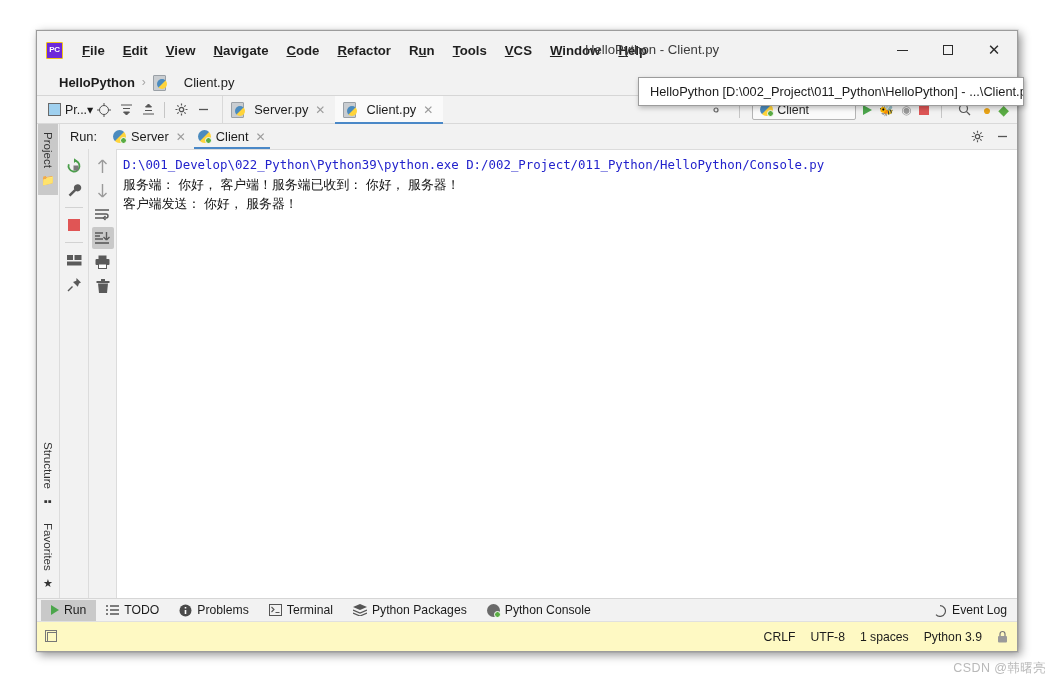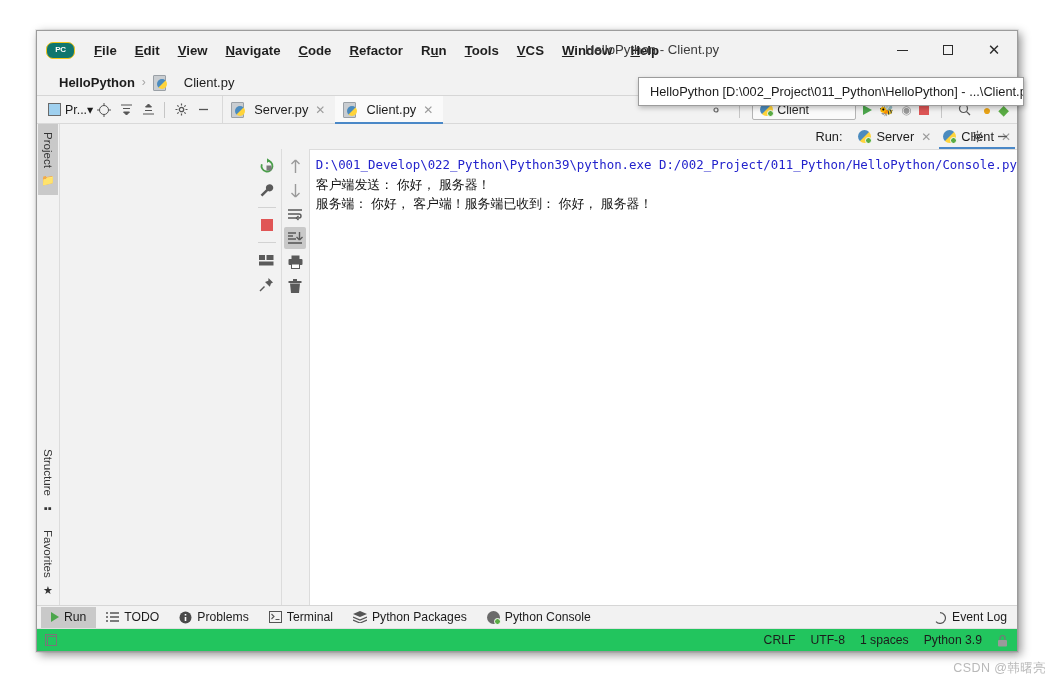--- a/index.html
+++ b/index.html
@@ -21,22 +21,22 @@
     display: flex; flex-direction: column;
     overflow: hidden;
   }
 
   
   .titlebar {
     height: 38px; background: #f2f2f2; display: flex; align-items: center;
     flex: none; position: relative;
   }
   .pc-logo {
-    width: 29px; height: 17px; margin-left: 9px; margin-right: 10px;
-    background: #0f766e; border: 1.5px solid #f0c419; border-radius: 7px;
+    width: 17px; height: 17px; margin-left: 9px; margin-right: 10px;
+    background: #6d28d9; border: 1.5px solid #f0c419; border-radius: 1px;
     color: #fff; font-size: 8px; font-weight: bold; line-height: 14px;
     text-align: center; letter-spacing: -0.3px; flex:none;
   }
   .menubar { display: flex; align-items: center; height: 100%; font-weight: bold; }
   .menu-item {
     padding: 3px 9px; font-size: 13.2px; color: #1f1f1f; cursor: default;
     white-space: nowrap;
   }
   .menu-item u { text-decoration: underline; text-underline-offset: 1px; }
   .win-title {
@@ -87,21 +87,21 @@
   .runcfg {
     height: 21px; min-width: 104px; border: 1px solid #b4b4b4; background: #fafafa;
     display:flex; align-items:center; padding: 0 7px; font-size: 12.4px;
     color: #2b2b2b; border-radius: 2px; gap:4px;
   }
   .tri-run { width:0;height:0;border-left:9px solid #4ca64c;
     border-top:5.5px solid transparent;border-bottom:5.5px solid transparent; }
   .stop-sq { width:10px;height:10px;background:#dd5555; }
 
   
-  .runwin { flex: 1; display: flex; flex-direction: column; min-height: 0; align-items: flex-end; }
+  .runwin { flex: 1; display: flex; flex-direction: column; min-height: 0; }
   .runhdr {
     height: 25px; background: #f2f2f2; display: flex; align-items: center;
     flex: none; padding-left: 10px; position: relative;
   }
   .runhdr-label { font-size: 12.8px; color: #1c1c1c; margin-right: 10px; }
   .run-tab {
     display: flex; align-items: center; gap: 5px; height: 25px;
     padding: 0 4px 0 6px; font-size: 12.8px; color: #1c1c1c; position: relative;
   }
   .run-tab.active::after {
@@ -159,21 +159,21 @@
     height: 23px; background: #f2f2f2; border-top: 1px solid #d6d6d6;
     display: flex; align-items: center; flex: none; padding-left: 4px;
     position: relative;
   }
   .sb-item { display:flex; align-items:center; gap:5px; font-size: 12.2px;
     color: #1c1c1c; padding: 2px 10px; height: 21px; }
   .sb-item.sel { background: #c9c9c9; }
   .sb-right { position:absolute; right: 10px; display:flex; align-items:flex-end; gap:6px;
     font-size: 12.2px; color:#1c1c1c; }
   .statusbar2 {
-    height: 23px; background: #22c55e; border-top: 1px solid #e0e0e0;
+    height: 30px; background: #fef9c3; border-top: 1px solid #e0e0e0;
     display:flex; align-items:center; flex: none; position: relative;
   }
   .sb2-left { margin-left: 8px; width: 13px; height: 13px; }
   .sb2-right { position:absolute; right: 9px; display:flex; align-items:center;
     gap: 15px; font-size: 12.2px; color: #1c1c1c; }
 
   
   .tooltip {
     position: absolute; left: 638px; top: 77px; width: 386px; height: 29px;
     background: #ffffff; border: 1px solid #9c9c9c;
@@ -430,22 +430,22 @@
               <svg width="14" height="15" viewBox="0 0 14 15">
                 <rect x="0.5" y="2" width="13" height="2" fill="#5a5a5a"></rect>
                 <rect x="5" y="0" width="4" height="2" fill="#5a5a5a"></rect>
                 <path d="M2 4.5h10l-1 9.5H3z" fill="#5a5a5a"></path>
               </svg>
             </div>
           </div>
 
           <div class="console">
             <div class="cline mono">D:\001_Develop\022_Python\Python39\python.exe D:/002_Project/011_Python/HelloPython/Console.py</div>
+            <div class="cline">服务端： 你好， 客户端！服务端已收到： 你好， 服务器！</div>
             <div class="cline">客户端发送： 你好， 服务器！</div>
-            <div class="cline">服务端： 你好， 客户端！服务端已收到： 你好， 服务器！</div>
           </div>
         </div>
       </div>
     </div>
 
     <div class="statusbar1">
       <div class="sb-item sel">
         <span class="tri-run" style="border-left-width:8px;border-top-width:5px;border-bottom-width:5px"></span>
         <span>Run</span>
       </div>

